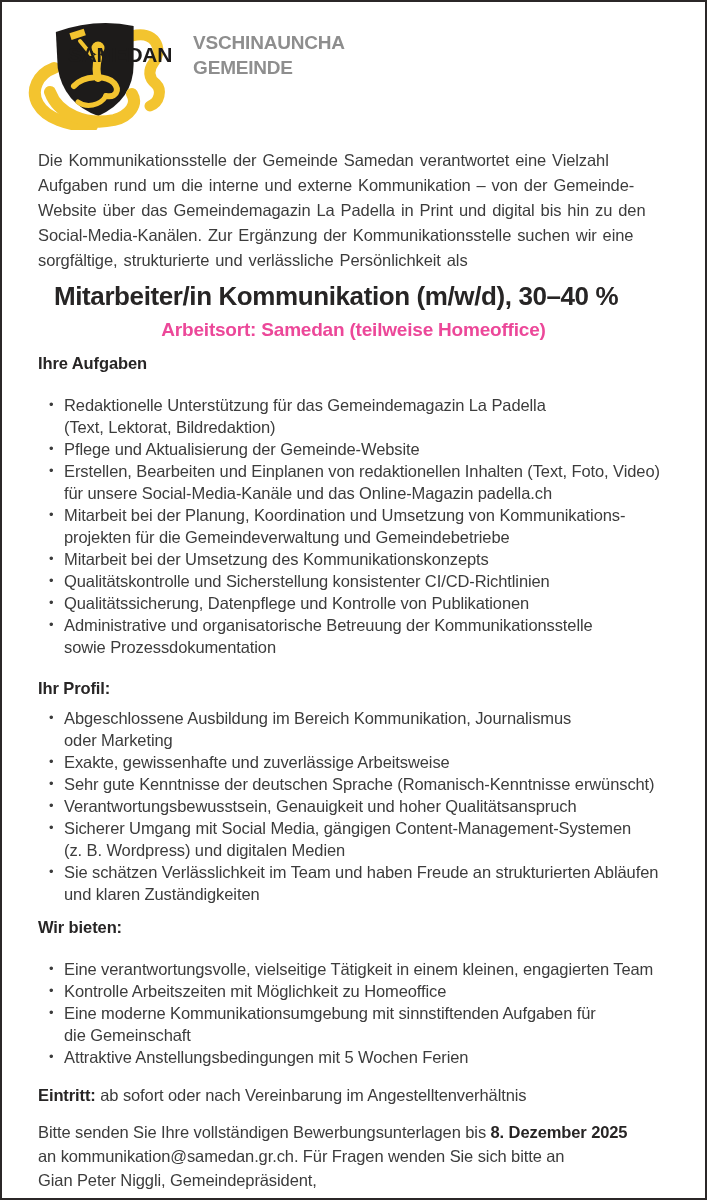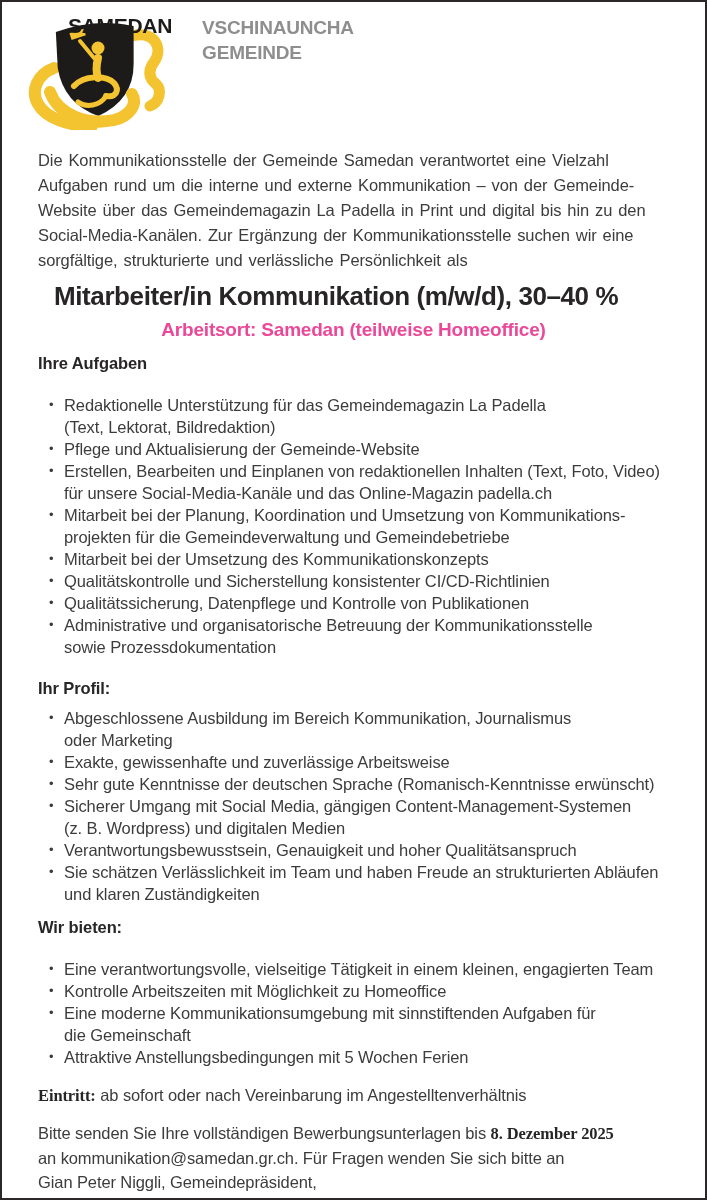--- a/index.html
+++ b/index.html
@@ -11,21 +11,21 @@
     overflow:hidden;
     font-family:"Liberation Sans","DejaVu Sans",sans-serif;
     color:#3c3c3c;
     letter-spacing:-0.1px;
   }
   .page { padding:0 36px; }
 
   
   .header { position:relative; height:116px; margin-top:12px; }
   .logo { position:absolute; left:-14px; top:0; }
-  .brand { position:absolute; left:30px; top:1px; display:flex; gap:30px; align-items:flex-start; }
+  .brand { position:absolute; left:30px; top:16px; display:flex; gap:21px; align-items:center; }
   .brand-primary { font-size:21px; font-weight:bold; color:#1d1b1a; letter-spacing:-0.3px; line-height:22px; }
   .brand-secondary { font-size:19px; font-weight:bold; color:#8e8e8e; line-height:25px; letter-spacing:-0.2px; }
 
   
   .intro { margin:18px 0 0; font-size:16.5px; line-height:25px; white-space:pre-line; word-spacing:1.5px; }
 
   
   h1 { margin:8px 16px 0; font-size:26px; line-height:30px; color:#272525; letter-spacing:-0.4px; font-weight:bold; }
   h2 { margin:7px 0 0; font-size:19px; line-height:23px; color:#ec4899; letter-spacing:-0.2px; font-weight:bold;text-align:center; }
   h3 { margin:12px 0 0; font-size:16.5px; line-height:21px; color:#272525; font-weight:bold; }
@@ -33,21 +33,21 @@
 
   
   ul { margin:20px 0 0; padding:0; list-style:none; }
   ul.mt-md { margin-top:8px; }
   li { position:relative; padding-left:26px; font-size:16.5px; line-height:22px; white-space:pre-line; }
   li::before { content:"\2022"; position:absolute; left:11px; top:0; font-size:13px; line-height:22px; color:#3c3c3c; }
 
   
   .eintritt { margin:16px 0 0; font-size:16.5px; line-height:22px; }
   .closing  { margin:14px 0 0; font-size:16.5px; line-height:24px; white-space:pre-line; }
-  .b { font-weight:bold; color:#272525;font-family:Liberation Serif, serif; }
+  .b { font-weight:bold; color:#272525; }
 </style>
 </head>
 <body>
 
 <div class="page">
 
   <header class="header">
     <svg class="logo" width="150" height="116" viewBox="0 0 150 116" aria-hidden="true">
 
       <path d="M108 22 C130 16 140 34 130 48 C124 56 124 64 132 70 C138 76 136 88 126 92" fill="none" stroke="#f3c42f" stroke-width="11" stroke-linecap="round"></path>
@@ -100,23 +100,23 @@
     <li>Administrative und organisatorische Betreuung der Kommunikationsstelle
 sowie Prozessdokumentation</li>
   </ul>
 
   <h3 class="mt-lg">Ihr Profil:</h3>
   <ul class="mt-md">
     <li>Abgeschlossene Ausbildung im Bereich Kommunikation, Journalismus
 oder Marketing</li>
     <li>Exakte, gewissenhafte und zuverlässige Arbeitsweise</li>
     <li>Sehr gute Kenntnisse der deutschen Sprache (Romanisch-Kenntnisse erwünscht)</li>
+    <li>Verantwortungsbewusstsein, Genauigkeit und hoher Qualitätsanspruch</li>
     <li>Sicherer Umgang mit Social Media, gängigen Content-Management-Systemen
 (z. B. Wordpress) und digitalen Medien</li>
-    <li>Verantwortungsbewusstsein, Genauigkeit und hoher Qualitätsanspruch</li>
     <li>Sie schätzen Verlässlichkeit im Team und haben Freude an strukturierten Abläufen
 und klaren Zuständigkeiten</li>
   </ul>
 
   <h3>Wir bieten:</h3>
   <ul>
     <li>Eine verantwortungsvolle, vielseitige Tätigkeit in einem kleinen, engagierten Team</li>
     <li>Kontrolle Arbeitszeiten mit Möglichkeit zu Homeoffice</li>
     <li>Eine moderne Kommunikationsumgebung mit sinnstiftenden Aufgaben für
 die Gemeinschaft</li>

